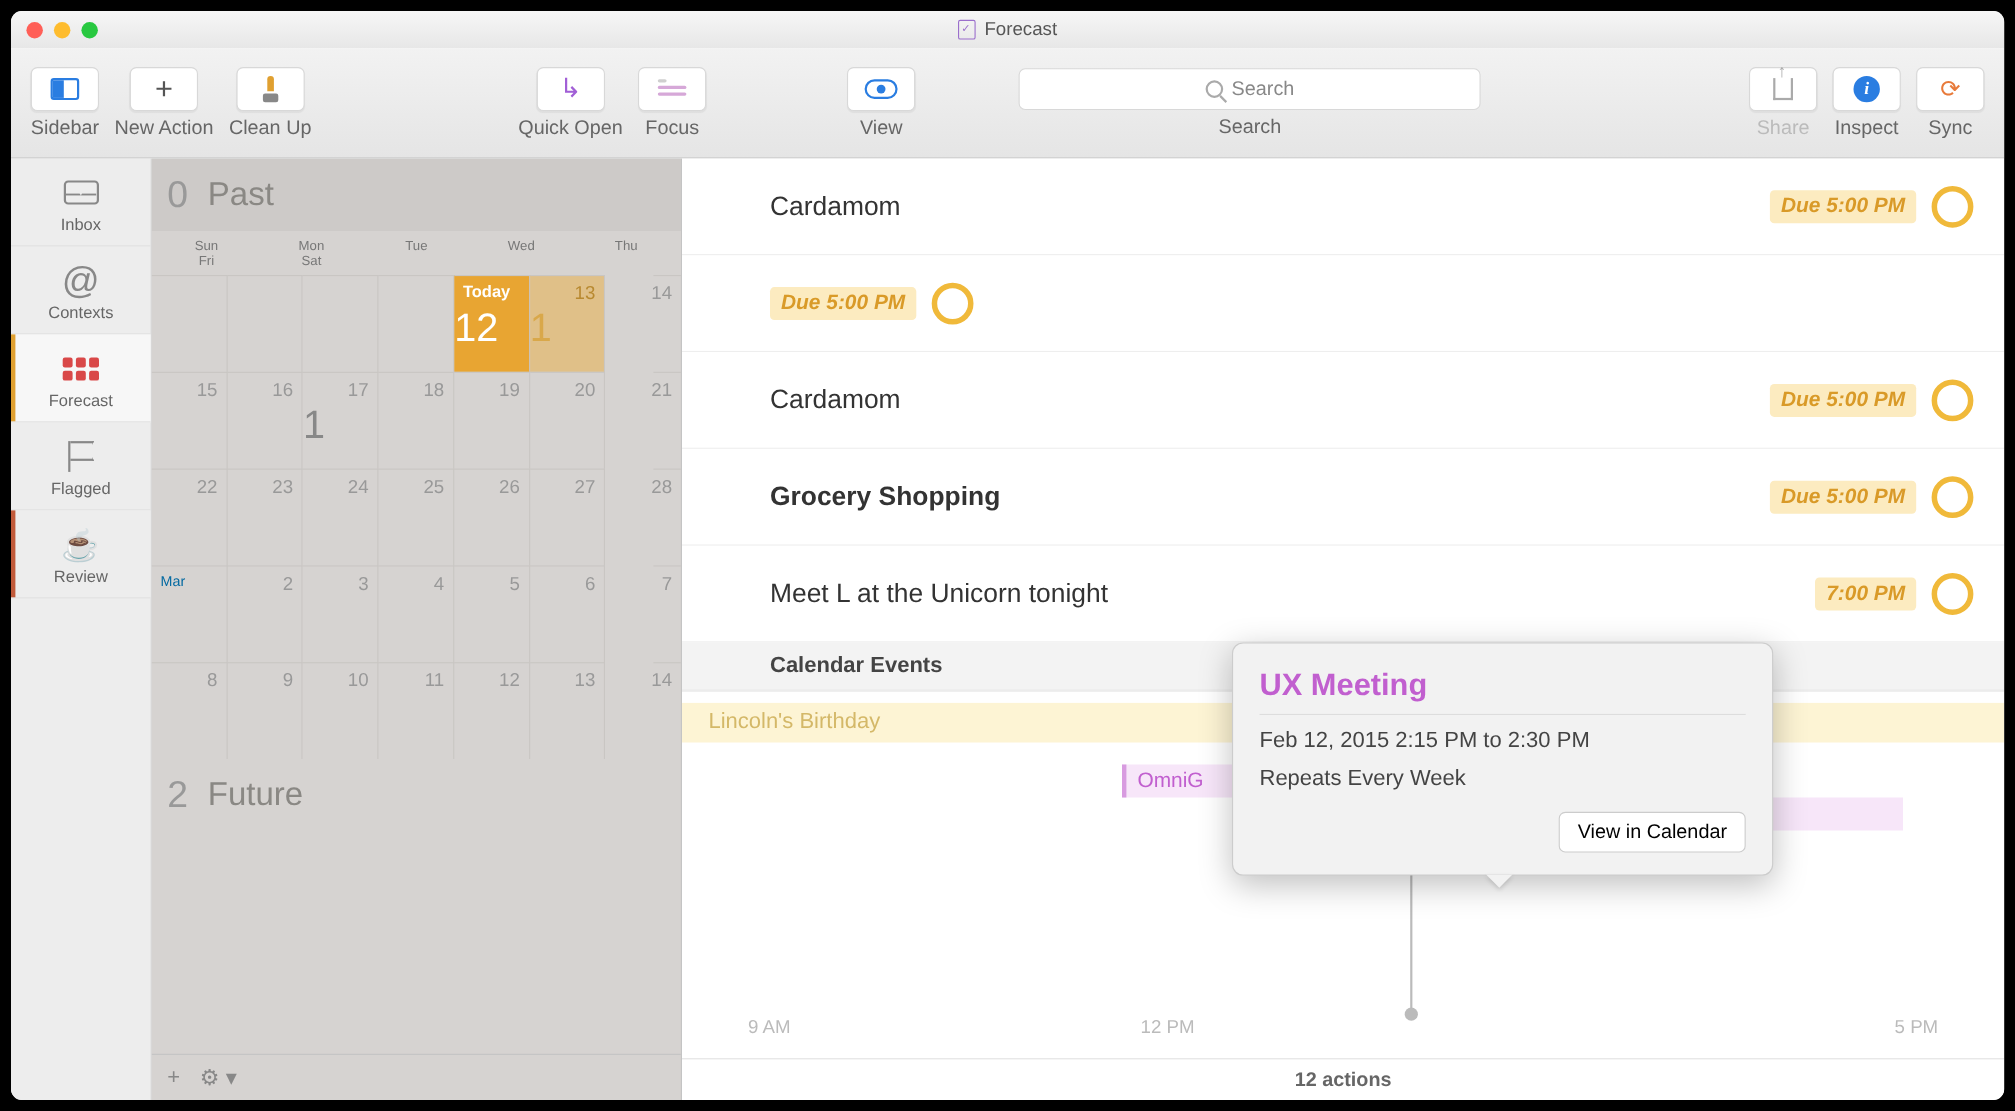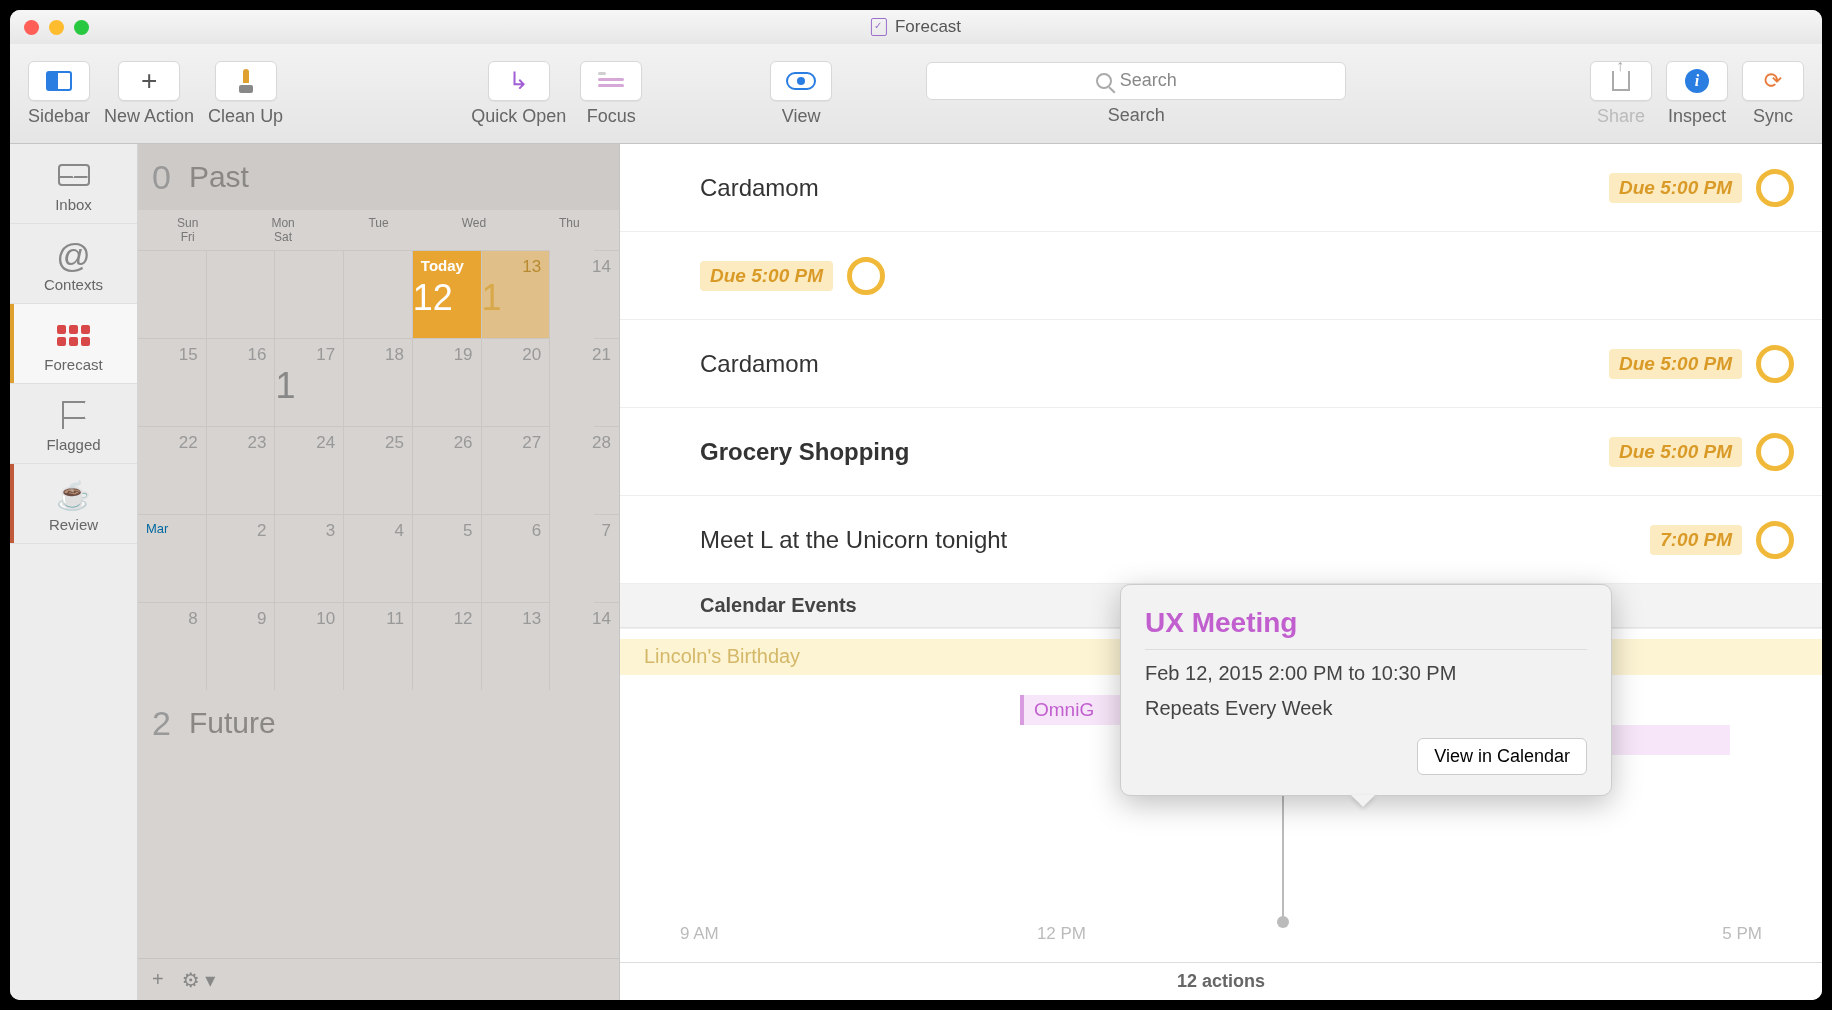--- a/index.html
+++ b/index.html
@@ -412,21 +412,21 @@
         <div class="time-axis">
           <span>9 AM</span>
           <span>12 PM</span>
           <span></span>
           <span>5 PM</span>
         </div>
       </div>
 
       <div class="popover" style="left:500px; top:440px;">
         <div class="pop-title">UX Meeting</div>
-        <div class="pop-line">Feb 12, 2015 2:00 PM to 10:30 PM</div>
+        <div class="pop-line">Feb 12, 2015 2:15 PM to 2:30 PM</div>
         <div class="pop-line">Repeats Every Week</div>
         <div class="pop-btn-row">
           <button class="pop-btn">View in Calendar</button>
         </div>
       </div>
 
       <div class="statusbar">
         <span>12 actions</span>
       </div>
     </div>

